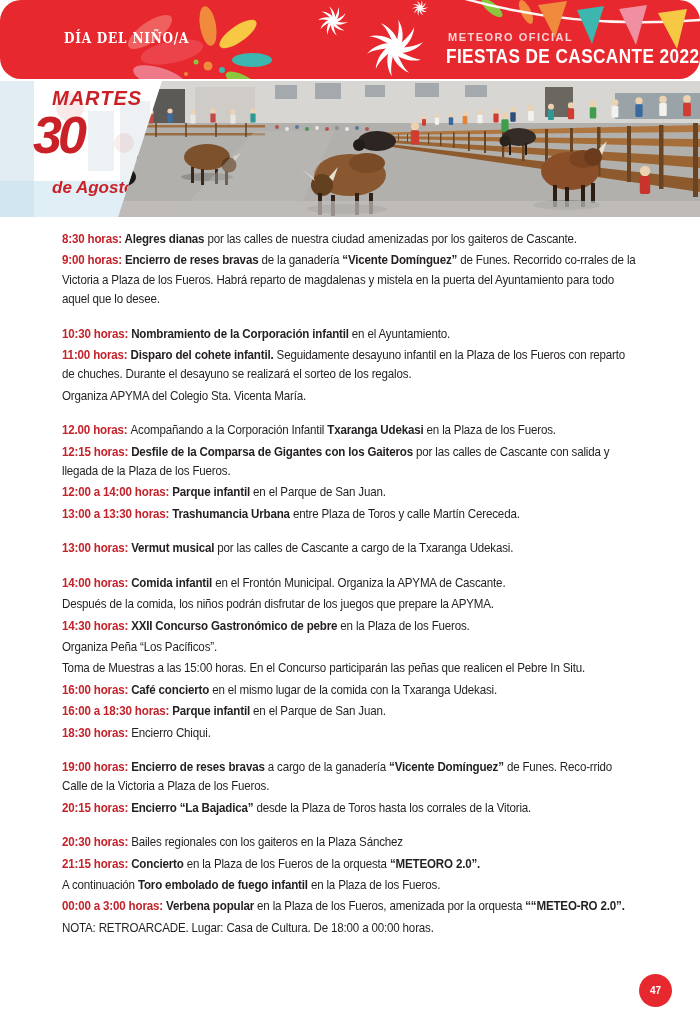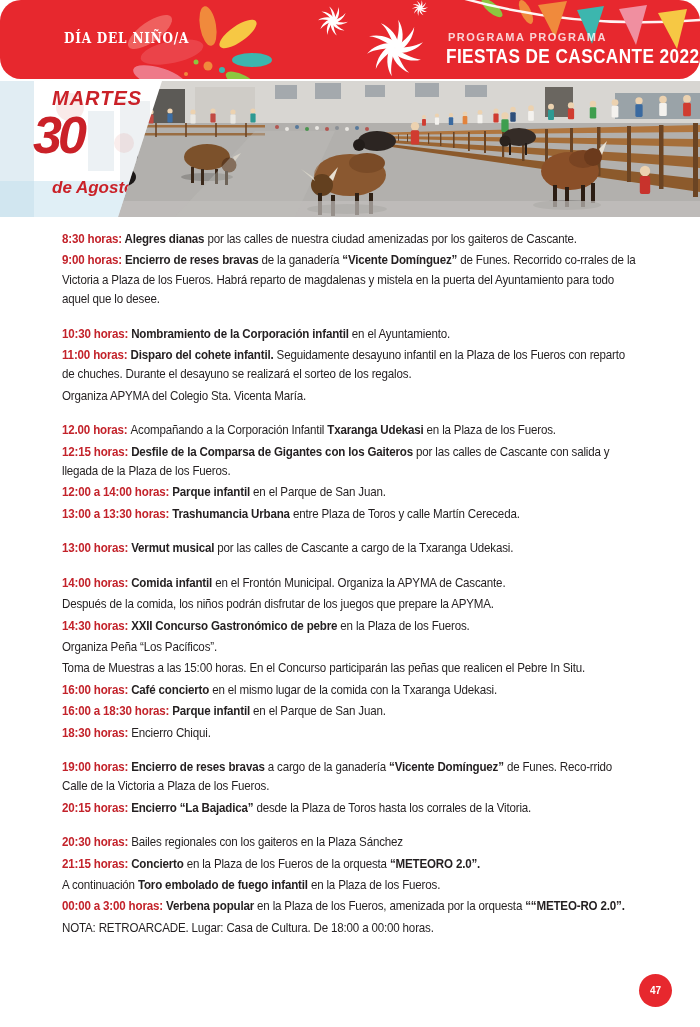--- a/index.html
+++ b/index.html
@@ -85,21 +85,21 @@
         <ellipse cx="0" cy="0" rx="13" ry="5" transform="translate(492,8) rotate(40)" fill="#8dc63f"></ellipse>
         <ellipse cx="0" cy="0" rx="13" ry="5" transform="translate(526,12) rotate(65)" fill="#f08a3c"></ellipse>
         <path d="M455 -4 Q570 30 700 20" stroke="#ffffff" stroke-width="2.5" fill="none" opacity=".95"></path>
         <polygon points="538,5 567,1 555,38" fill="#f08a3c"></polygon>
         <polygon points="577,10 604,6 592,44" fill="#3cb6ae"></polygon>
         <polygon points="619,9 647,5 636,45" fill="#f08fa0"></polygon>
         <polygon points="658,13 687,9 677,49" fill="#f6c844"></polygon>
       </g>
     </svg>
     <div class="day-label">DÍA DEL NIÑO/A</div>
-    <div class="program-label">PROGRAMA PROGRAMA</div>
+    <div class="program-label">METEORO OFICIAL</div>
     <div class="page-title">FIESTAS DE CASCANTE 2022</div>
   </div>
 
   <div class="hero">
     <svg class="photo" viewBox="0 0 585 136" preserveAspectRatio="none">
       <defs>
         <g id="pp">
             <circle cx="0" cy="-8" r="2.6" fill="#ecd2b0"></circle>
             <rect x="-2.6" y="-5.5" width="5.2" height="9" rx="1"></rect>
           </g>

